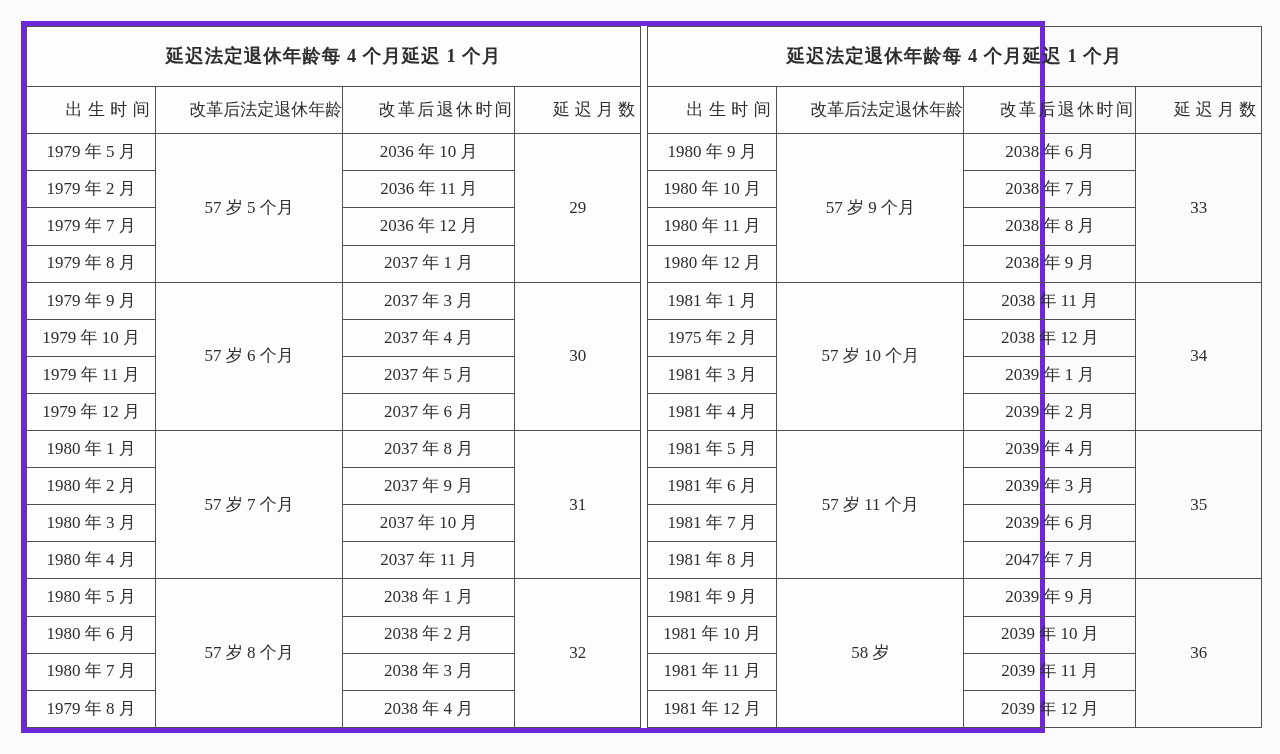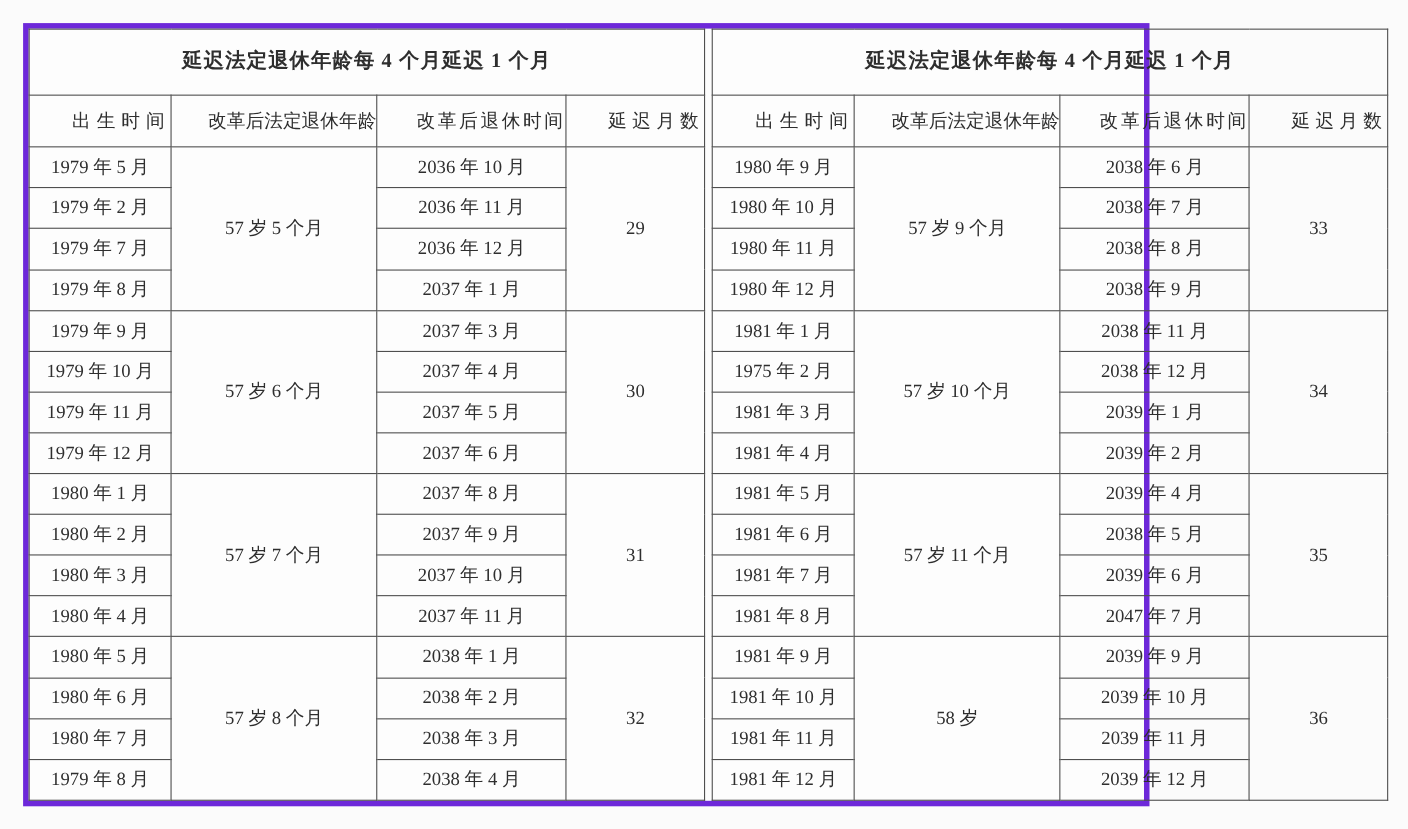--- a/index.html
+++ b/index.html
@@ -202,21 +202,21 @@
             <td>2039 年 2 月</td>
           </tr>
           <tr class="data-row">
             <td>1981 年 5 月</td>
             <td rowspan="4">57 岁 11 个月</td>
             <td>2039 年 4 月</td>
             <td rowspan="4">35</td>
           </tr>
           <tr class="data-row">
             <td>1981 年 6 月</td>
-            <td>2038 年 5 月</td>
+            <td>2039 年 3 月</td>
           </tr>
           <tr class="data-row">
             <td>1981 年 7 月</td>
             <td>2039 年 6 月</td>
           </tr>
           <tr class="data-row">
             <td>1981 年 8 月</td>
             <td>2047 年 7 月</td>
           </tr>
           <tr class="data-row">

